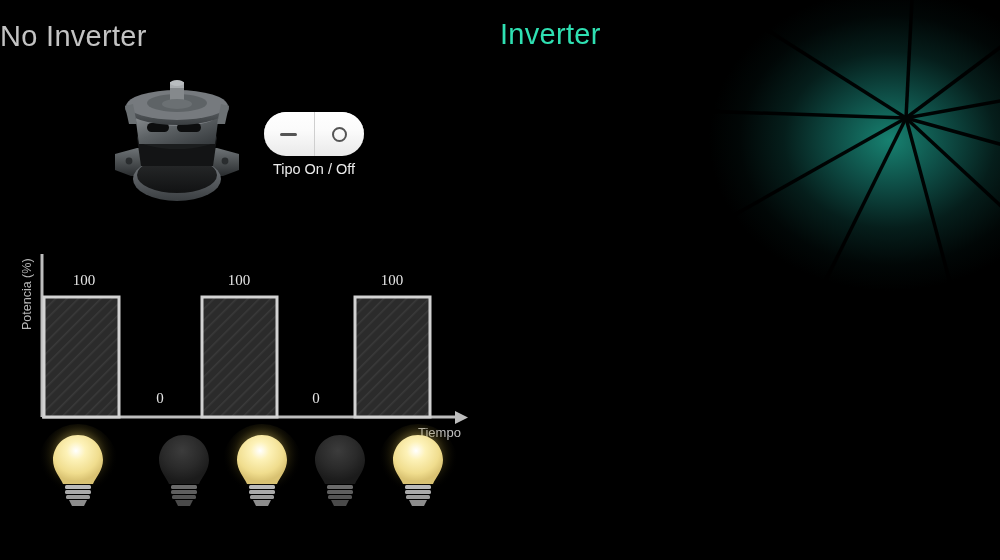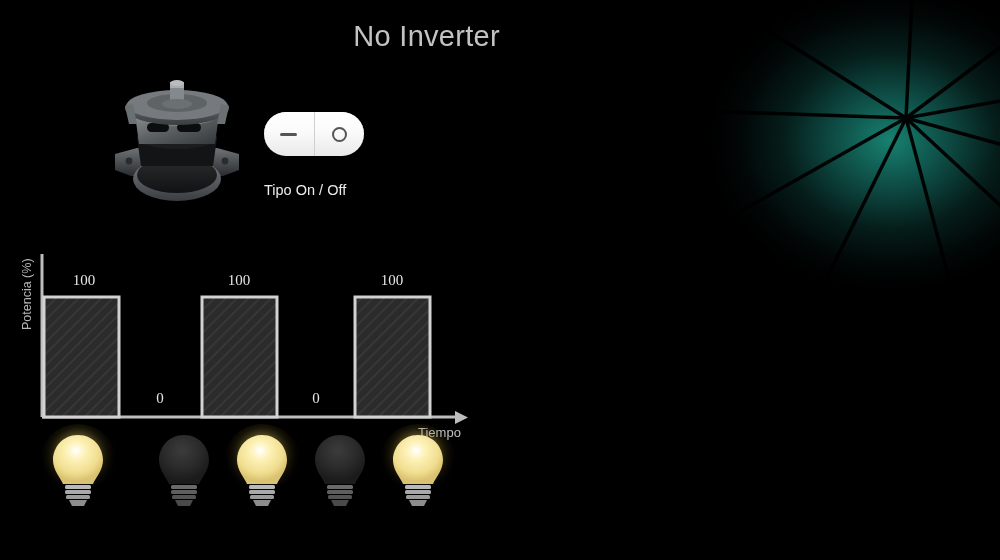--- a/index.html
+++ b/index.html
@@ -21,21 +21,21 @@
         rgba(19,104,94,0.72) 26%,
         rgba(12,66,60,0.45) 48%,
         rgba(6,34,31,0.20) 68%,
         rgba(0,0,0,0) 82%);
     pointer-events:none;
   }
   .rays { position:absolute; left:160px; top:-60px; width:460px; height:400px; pointer-events:none; }
 
   
   .title {
-    position:absolute; width:100%; text-align:right;
+    position:absolute; width:100%; text-align:left;
     font-size:29px; font-weight:400; letter-spacing:0.3px;
   }
   .title-left  { top:20px; color:#c3c3c3; }
   .title-right { top:18px; color:#2fe0b2; }
 
   
   .motor-dark { position:absolute; left:103px; top:78px; width:148px; height:132px; }
 
   
   .toggle {
@@ -43,21 +43,21 @@
     border-radius:22px;
     background:linear-gradient(180deg,#ffffff 0%,#fbfbfb 42%,#e9e9e9 100%);
     box-shadow:0 2px 6px rgba(0,0,0,0.65), inset 0 1px 0 rgba(255,255,255,0.9);
     display:flex; align-items:center;
   }
   .toggle-half { flex:1; display:flex; align-items:center; justify-content:center; height:100%; }
   .toggle-div { width:1px; height:100%; background:#cfcfcf; }
   .tg-dash { width:17px; height:3px; border-radius:2px; background:#555; display:block; }
   .tg-circ { width:15px; height:15px; border-radius:50%; border:2.3px solid #555; display:block; }
   .toggle-cap {
-    position:absolute; left:264px; top:182px; width:100px; text-align:left;
+    position:absolute; left:264px; top:161px; width:100px; text-align:center;
     font-size:14.5px; color:#ececec;
   }
 
   
   .chart { position:absolute;font-family:Liberation Serif, serif; }
   .chart-left  { left:0px;   top:240px; width:490px; height:200px; }
   .ylabel {
     position:absolute; font-size:12.5px; color:#b6b6b6; white-space:nowrap;
     transform:rotate(-90deg); transform-origin:left top;
   }
@@ -252,14 +252,15 @@
         <line x1="246" y1="178" x2="255" y2="0"></line>
         <line x1="246" y1="178" x2="60" y2="60"></line>
         <line x1="246" y1="178" x2="10" y2="170"></line>
         <line x1="246" y1="178" x2="30" y2="300"></line>
         <line x1="246" y1="178" x2="150" y2="372"></line>
         <line x1="246" y1="178" x2="300" y2="380"></line>
       </g>
     </svg>
   </div>
 
+  <div class="title title-right">Inverter</div>
 
 </div>
 
 </body></html>

